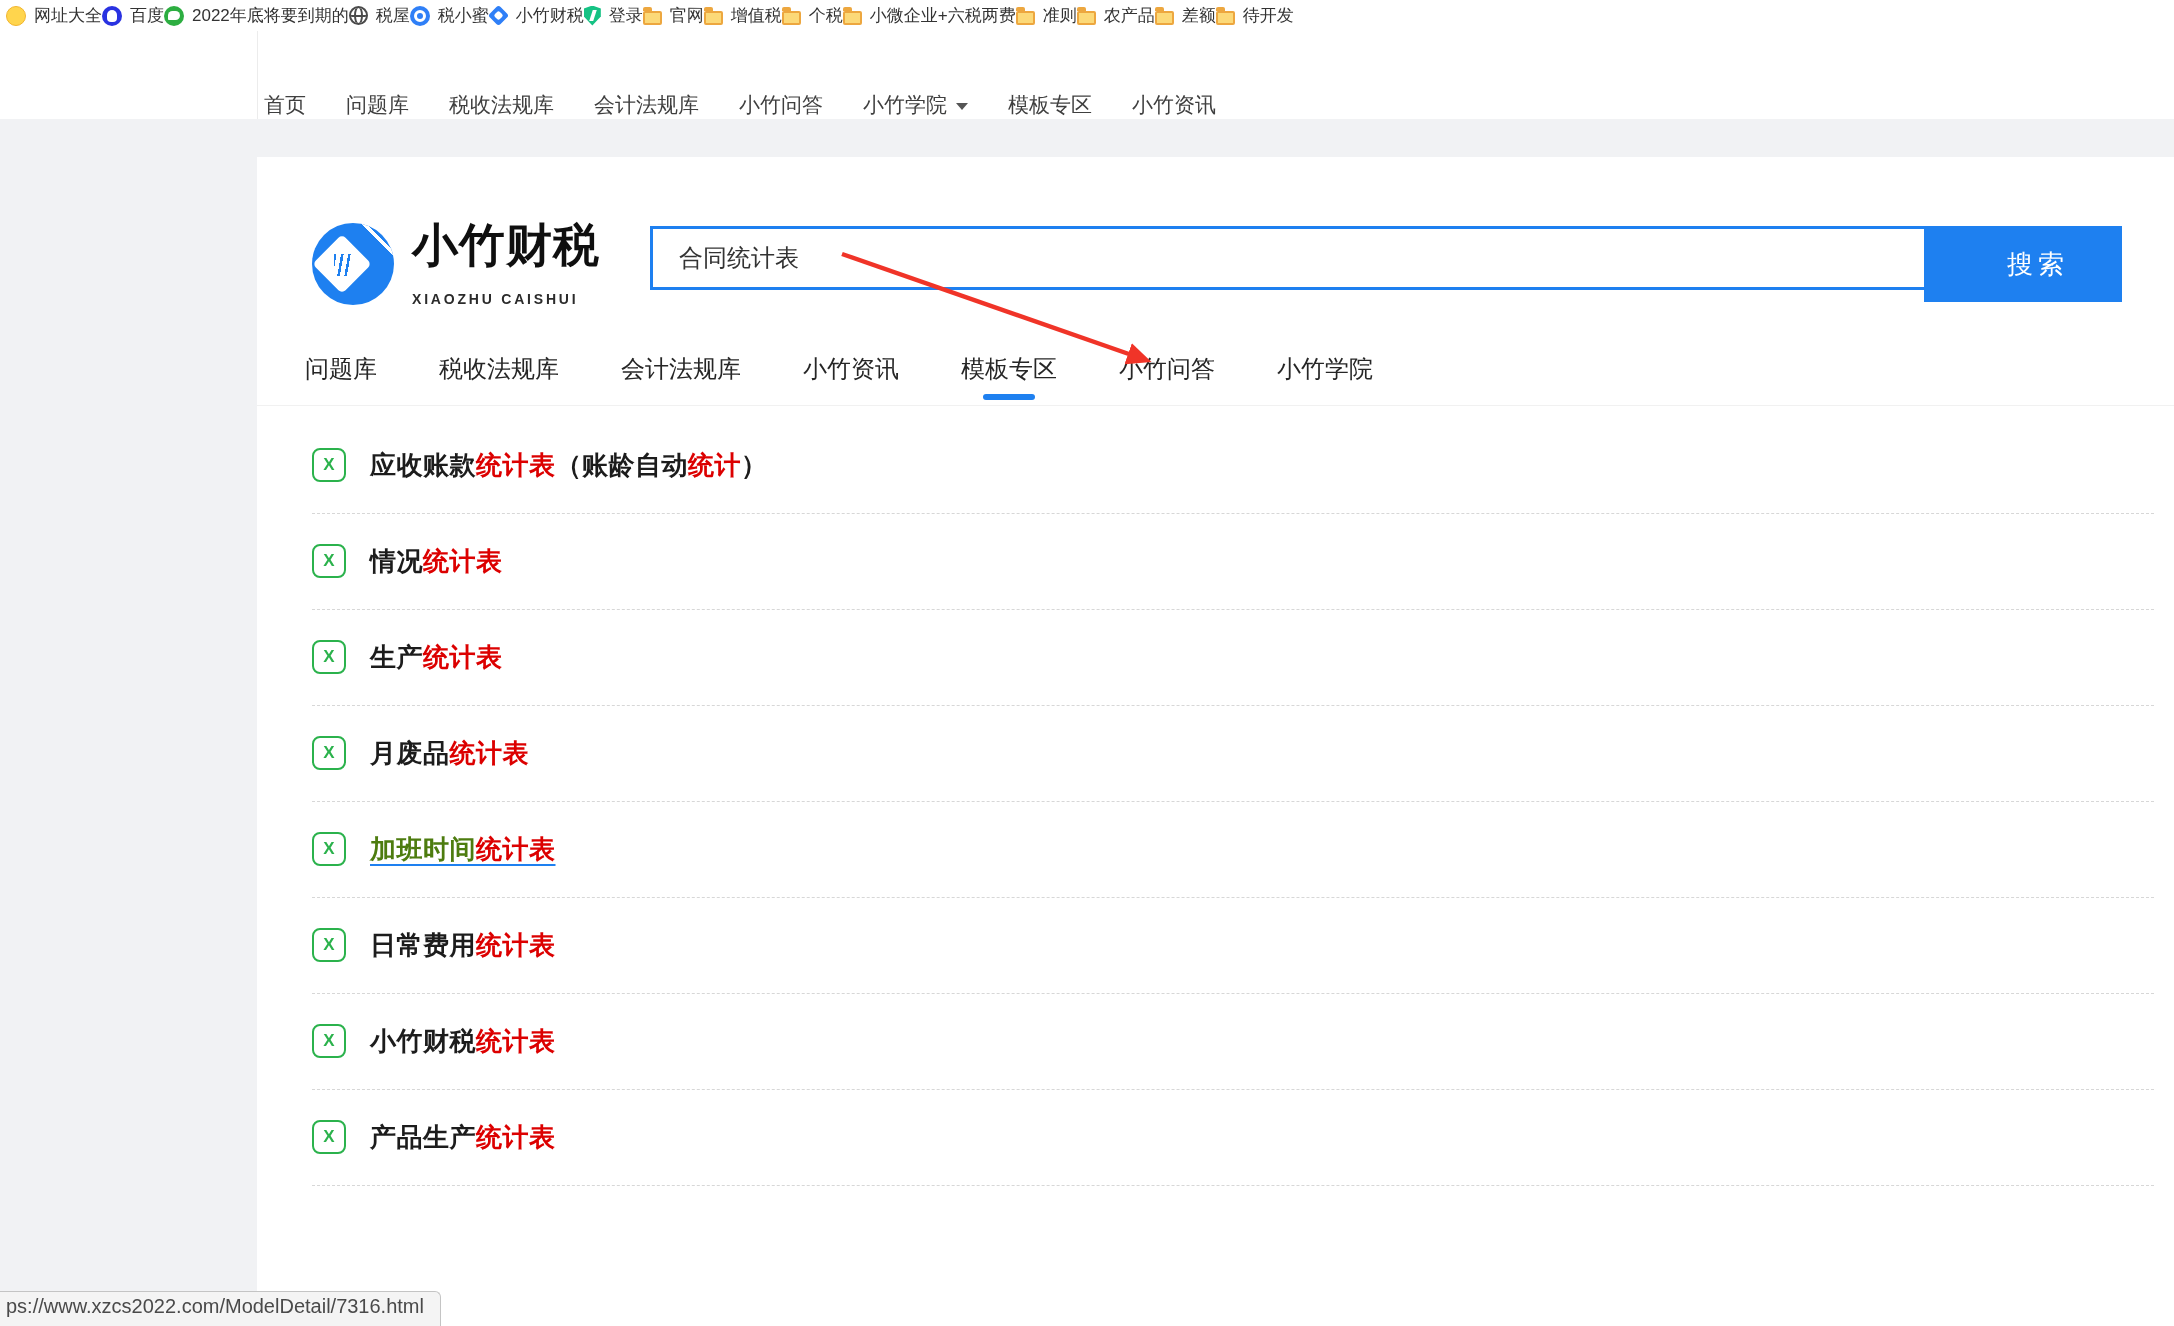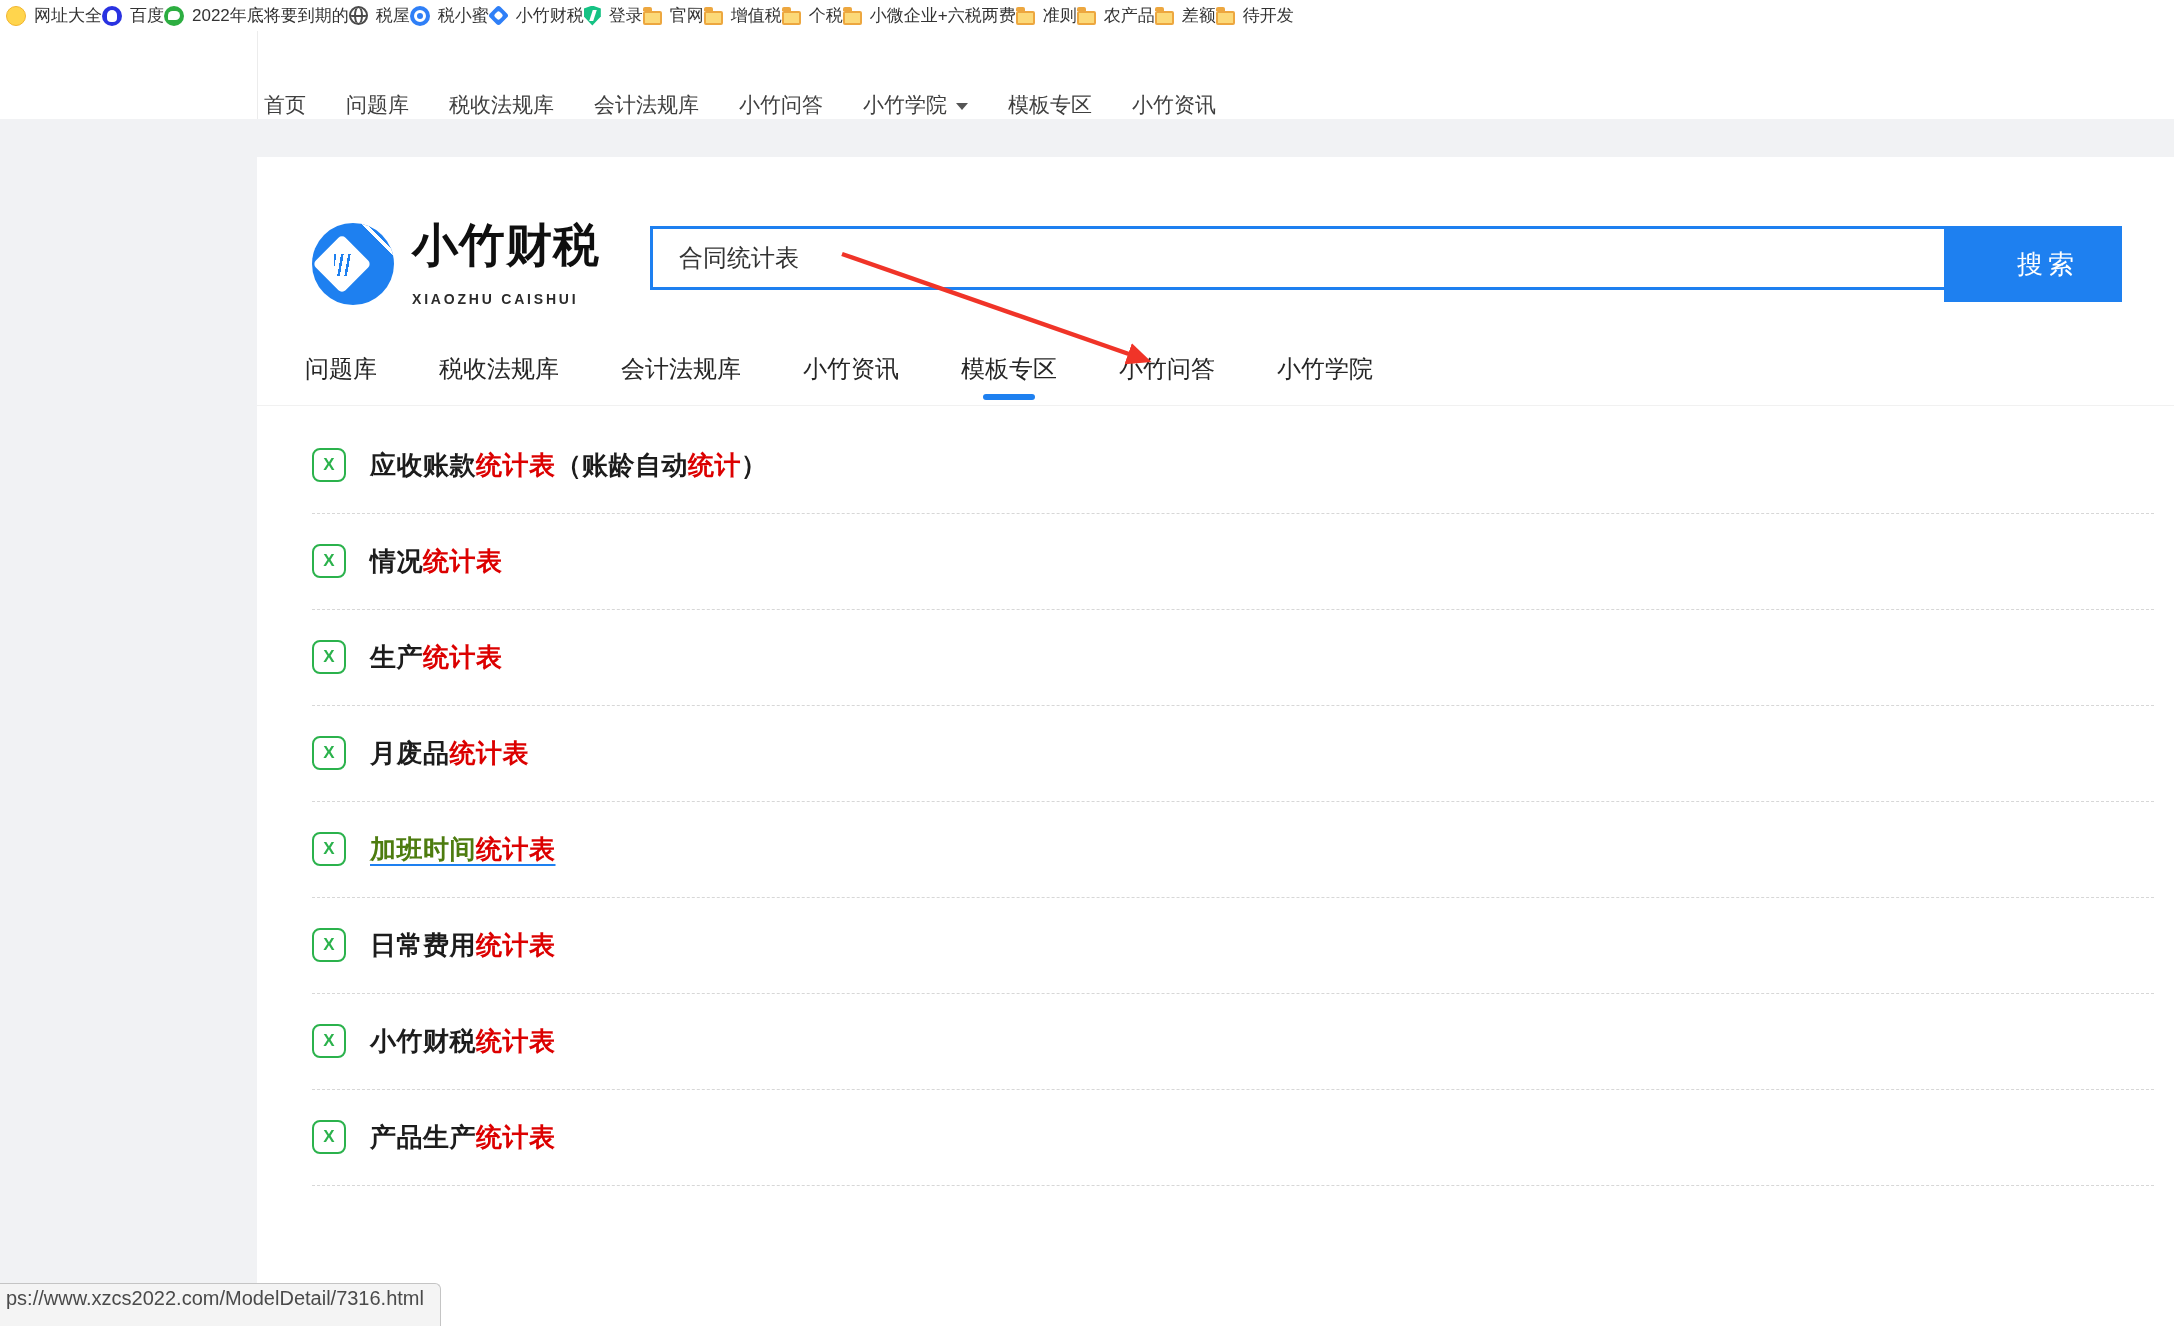--- a/index.html
+++ b/index.html
@@ -55,21 +55,21 @@
   .logo-text{margin-left:18px;}
   .logo-title{font-size:46px;font-weight:600;color:#0f0f0f;line-height:1.02;letter-spacing:1px;}
   .logo-subtitle{font-size:14px;font-weight:600;letter-spacing:2.8px;color:#2b2b2b;margin-top:22px;}
   .search-box{flex:1;display:flex;margin-left:50px;height:76px;}
   .search-input{
     flex:1;height:64px;border:3px solid #1e80f0;border-right:none;box-sizing:border-box;
     font-size:24px;color:#333;padding:0 0 0 26px;outline:none;border-radius:0;
     font-family:"Liberation Sans","DejaVu Sans",sans-serif;
   }
   .search-button{
-    width:178px;height:76px;background:#1e80f0;color:#fff;font-size:26px;letter-spacing:5px;
+    width:198px;height:76px;background:#1e80f0;color:#fff;font-size:26px;letter-spacing:5px;
     border:none;cursor:pointer;flex:none;font-family:"Liberation Sans","DejaVu Sans",sans-serif;padding-left:36px;
   }
 
   
   .tabs-row{margin-top:46px;padding-left:48px;border-bottom:1px solid #f1f1f1;display:flex;gap:62px;}
   .tab{position:relative;font-size:24px;color:#262626;padding-bottom:20px;cursor:pointer;flex:none;}
   .tab .tab-underline{display:none;}
   .tab.active .tab-underline{display:block;position:absolute;left:50%;transform:translateX(-50%);bottom:5px;width:52px;height:6px;border-radius:3px;background:#1e80f0;}
 
   
@@ -86,21 +86,21 @@
   .seg-blue{color:#4d7c0f;}
   .result-title.linked{color:#1e80f0;text-decoration:underline;text-decoration-thickness:2px;text-underline-offset:6px;}
 
   
   .anno-arrow{position:absolute;left:0;top:0;pointer-events:none;z-index:60;}
 
   
   .status-tooltip{
     position:absolute;left:0;bottom:0;height:30px;line-height:29px;background:#f4f4f4;
     border:1px solid #c4c4c4;border-left:none;border-bottom:none;border-top-right-radius:6px;
-    font-size:20px;color:#4a4a4a;padding:0 16px 12px 6px;white-space:nowrap;z-index:70;
+    font-size:20px;color:#4a4a4a;padding:0 16px 4px 6px;white-space:nowrap;z-index:70;
   }
 </style>
 </head>
 <body>
 
 <div class="bookmarks-bar">
     <div class="bm-item">
       <span class="bm-icon ic-yellow-circle"></span>
       <span class="bm-label">网址大全</span>
     </div>

